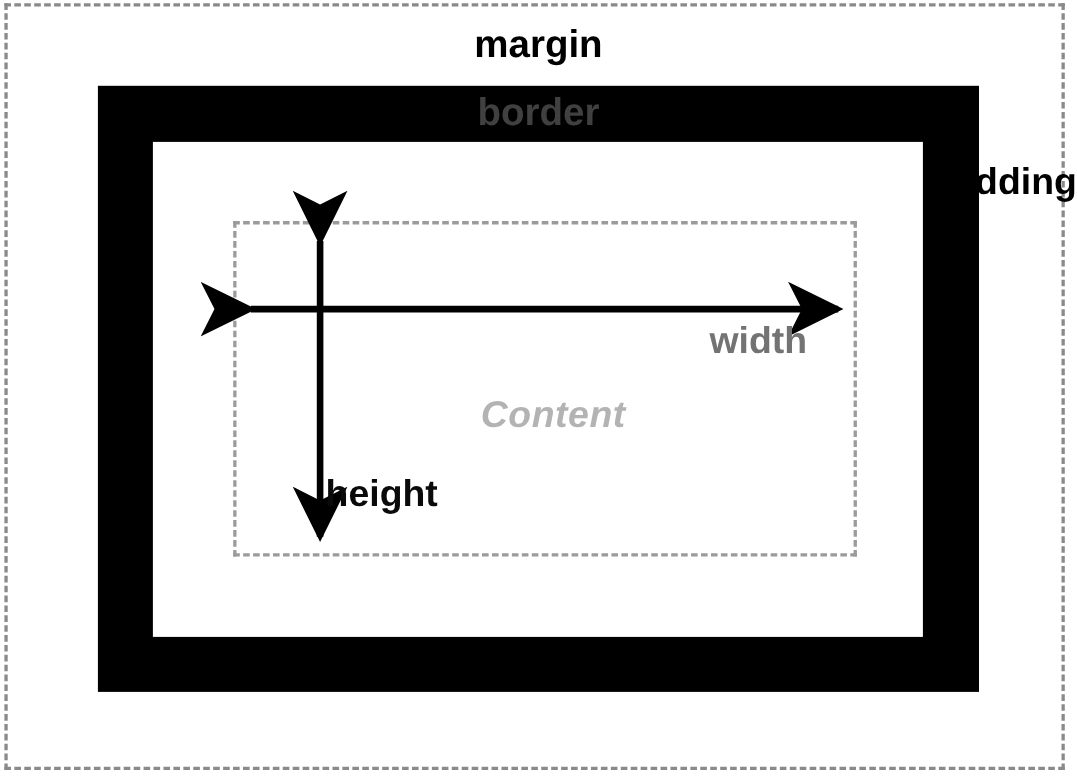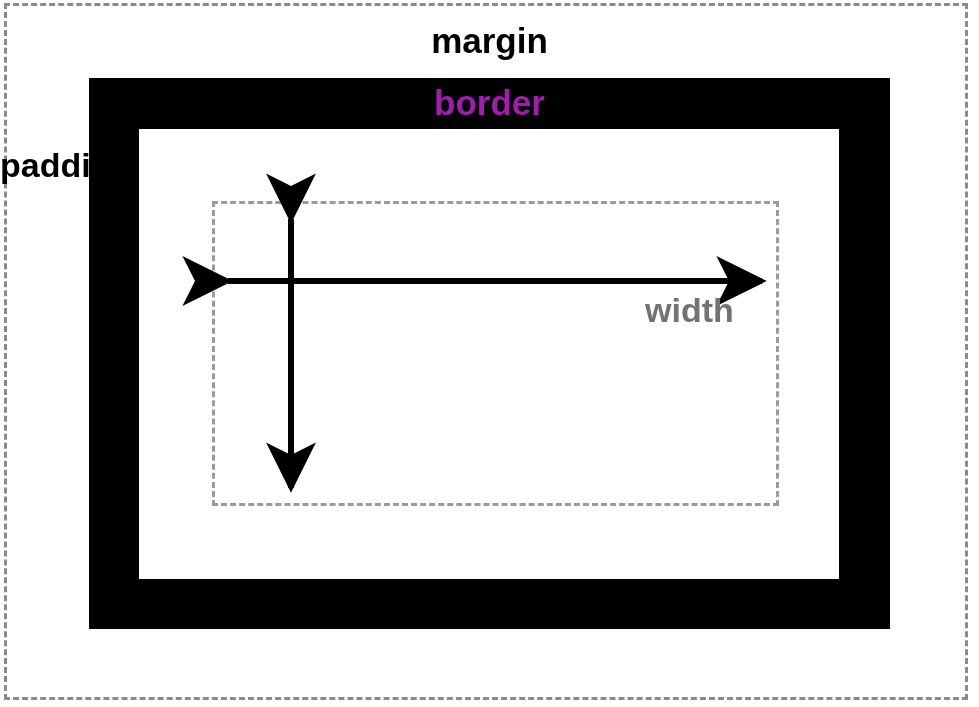--- a/index.html
+++ b/index.html
@@ -82,28 +82,28 @@
     font-size: 35px;
     color: #000000;
   }
 
   .label-border {
     left: 0;
     right: 0;
     top: 85px;
     text-align: center;
     font-size: 35px;
-    color: #a21caf;
+    color: #404040;
   }
 
   .label-padding {
     left: 0;
     right: 0;
     top: 148px;
-    text-align: left;
+    text-align: right;
     font-size: 34px;
     color: #000000;
   }
 
   .label-content {
     left: 437px;
     top: 360px;
     font-size: 34px;
     font-style: italic;
     font-weight: bold;
@@ -179,18 +179,20 @@
 
     <line x1="291" y1="219" x2="291" y2="488" stroke="#000000" stroke-width="6" marker-start="url(#ah-up)" marker-end="url(#ah-down)"></line>
   </svg>
 
   <div class="label label-margin">margin</div>
 
   <div class="label label-border">border</div>
 
   <div class="label label-padding">padding</div>
 
+  <div class="label label-content">Content</div>
 
   <div class="label label-width">width</div>
 
+  <div class="label label-height">height</div>
 
 
 </div>
 
 </body></html>

